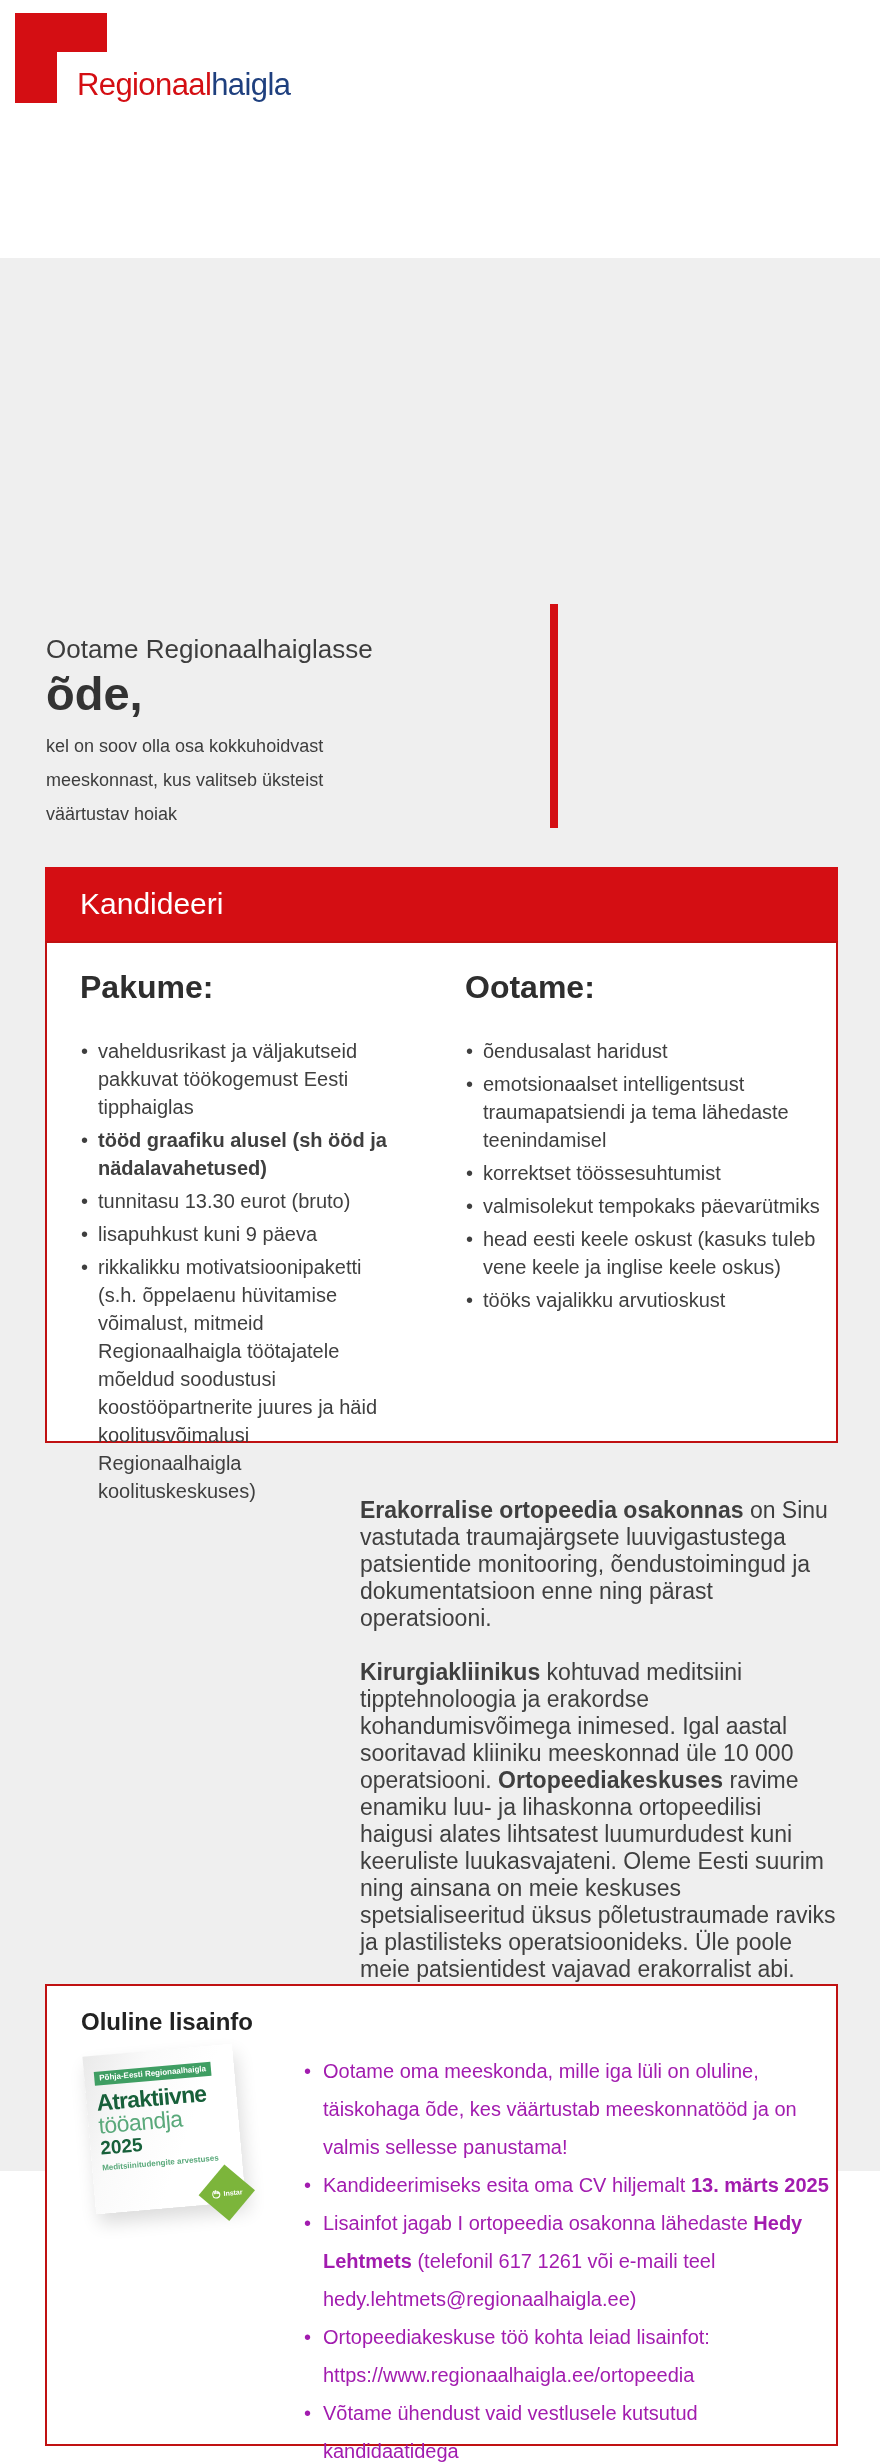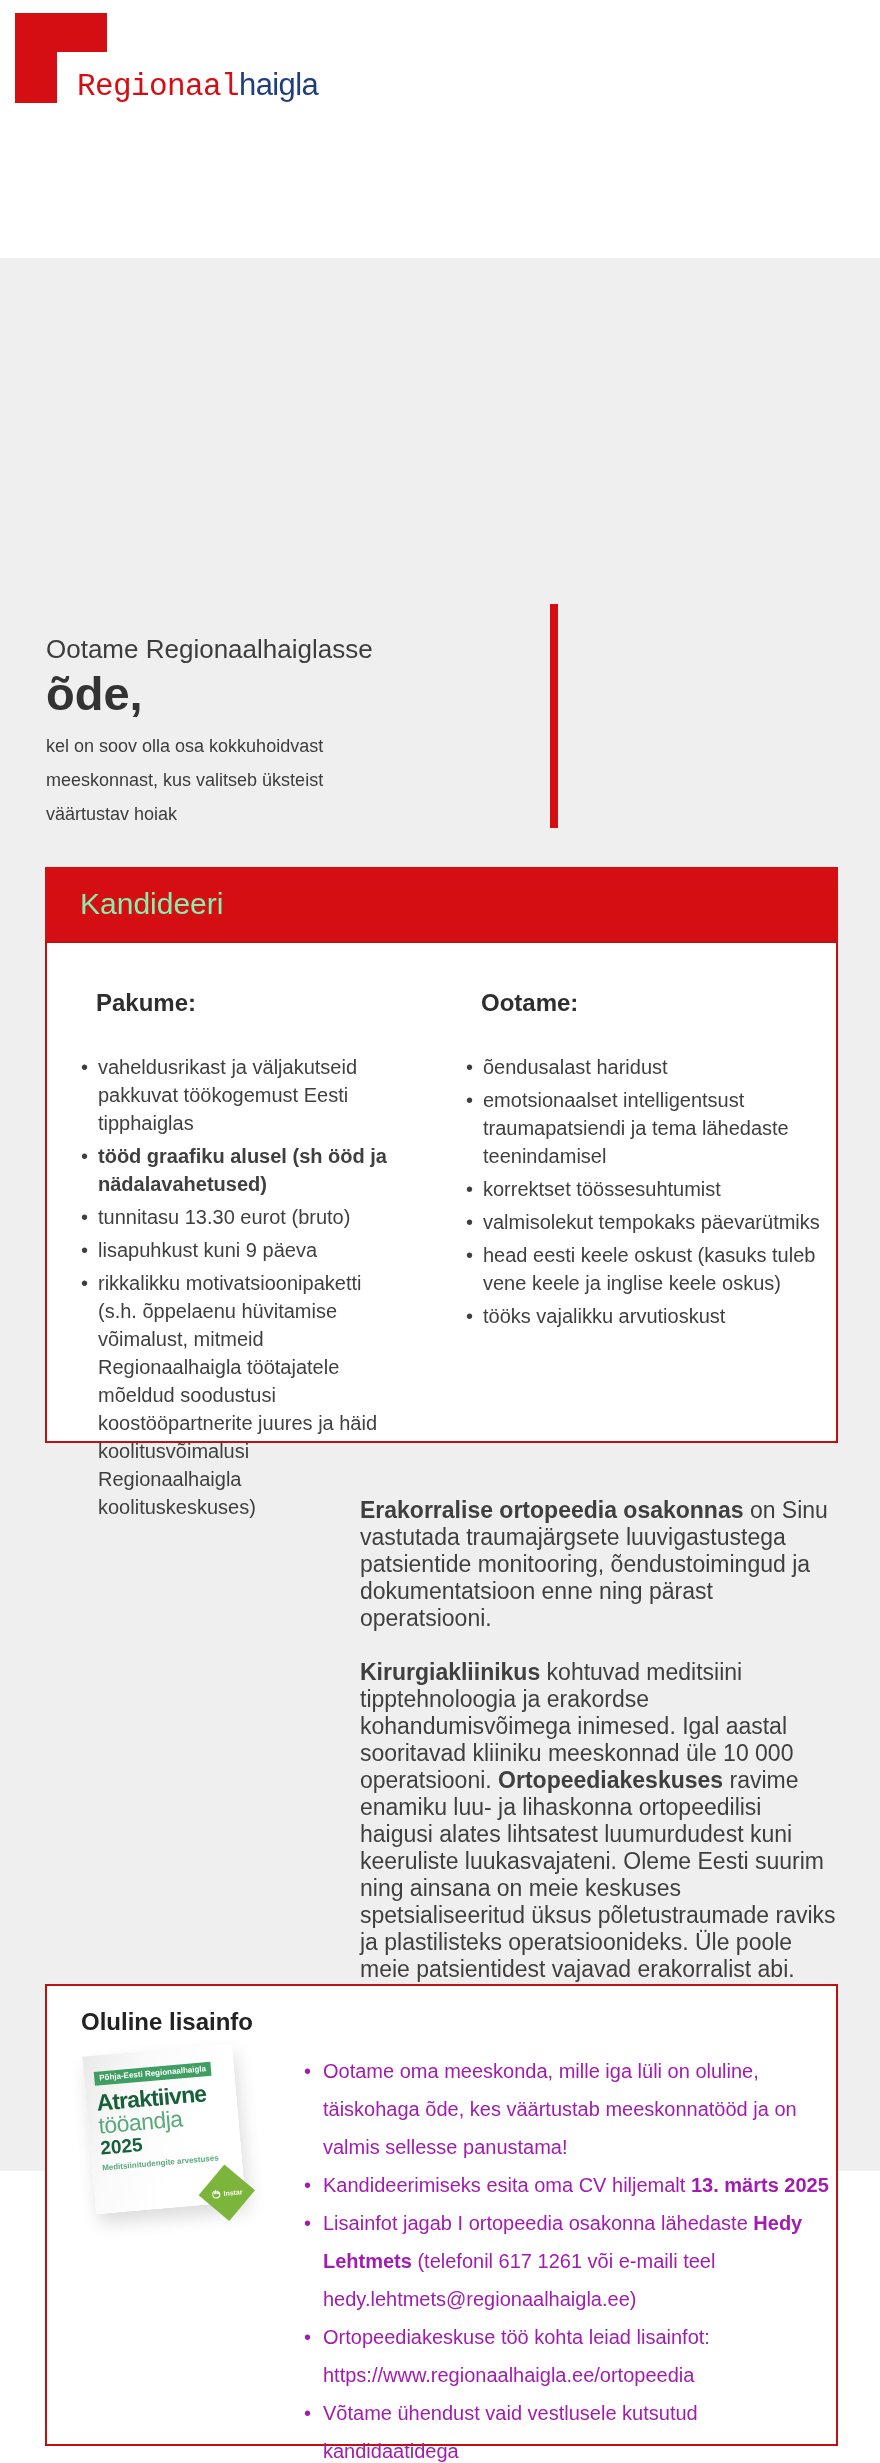--- a/index.html
+++ b/index.html
@@ -7,44 +7,44 @@
   .page{position:relative;width:880px;height:2463px;background:#fff;overflow:hidden;}
 
   .top-accent{position:absolute;left:20px;top:0;width:86px;height:3px;background:var(--brand-red);}
 
   
   .site-header{position:absolute;left:0;top:0;width:880px;height:258px;background:#fff;}
   .logo{position:absolute;left:0;top:0;width:320px;height:120px;cursor:pointer;}
   .logo-bar{position:absolute;left:15px;top:13px;width:92px;height:39px;background:var(--brand-red);}
   .logo-col{position:absolute;left:15px;top:52px;width:42px;height:51px;background:var(--brand-red);}
   .wordmark{position:absolute;left:77px;top:67px;font-size:31px;font-weight:500;letter-spacing:-0.6px;white-space:nowrap;}
-  .wm-red{color:var(--brand-red);font-family:Liberation Mono, monospace;}
+  .wm-red{color:var(--brand-red);}
   .wm-blue{color:var(--logo-blue);}
 
   .gray-band{position:absolute;left:0;top:258px;width:880px;height:1913px;background:var(--page-gray);}
 
   
   .hero{position:absolute;left:46px;top:633px;width:462px;color:#3d3d3d;}
   .hero-intro{font-size:26px;line-height:32px;}
   .hero-title{font-size:47px;line-height:50px;font-weight:700;color:#333;margin:4px 0 10px;}
   .hero-sub{font-size:18px;line-height:34px;white-space:pre-line;}
   .accent-bar{position:absolute;left:550px;top:604px;width:8px;height:224px;background:var(--brand-red);}
 
   
   .apply-banner{position:absolute;left:45px;top:867px;width:793px;height:74px;background:var(--brand-red);
-    display:flex;align-items:center;box-sizing:border-box;padding-left:35px;color:#86efac;font-size:30px;
+    display:flex;align-items:center;box-sizing:border-box;padding-left:35px;color:#ffffff;font-size:30px;
     text-decoration:none;cursor:pointer;}
 
   
   .offers-box{position:absolute;left:45px;top:941px;width:793px;height:502px;background:#fff;
     border:2px solid var(--border-red);box-sizing:border-box;}
   .col{position:absolute;top:30px;}
   .col-pakume{left:33px;width:312px;}
   .col-ootame{left:418px;width:368px;}
-  .col h2{margin:16px;font-size:24px;line-height:28px;font-weight:700;color:#2e2e2e;}
+  .col h2{margin:0;font-size:32px;line-height:28px;font-weight:700;color:#2e2e2e;}
   .col ul{margin:36px 0 0;padding:0;list-style:none;font-size:20px;line-height:28px;color:#3f3f3f;}
   .col li{position:relative;padding-left:18px;margin-bottom:5px;}
   .col li::before{content:"\2022";position:absolute;left:1px;}
   .b{font-weight:700;}
 
   
   .description{position:absolute;left:360px;top:1497px;width:478px;font-size:23px;line-height:27px;color:#3f3f3f;}
   .description p{margin:0 0 27px;}
 
   

